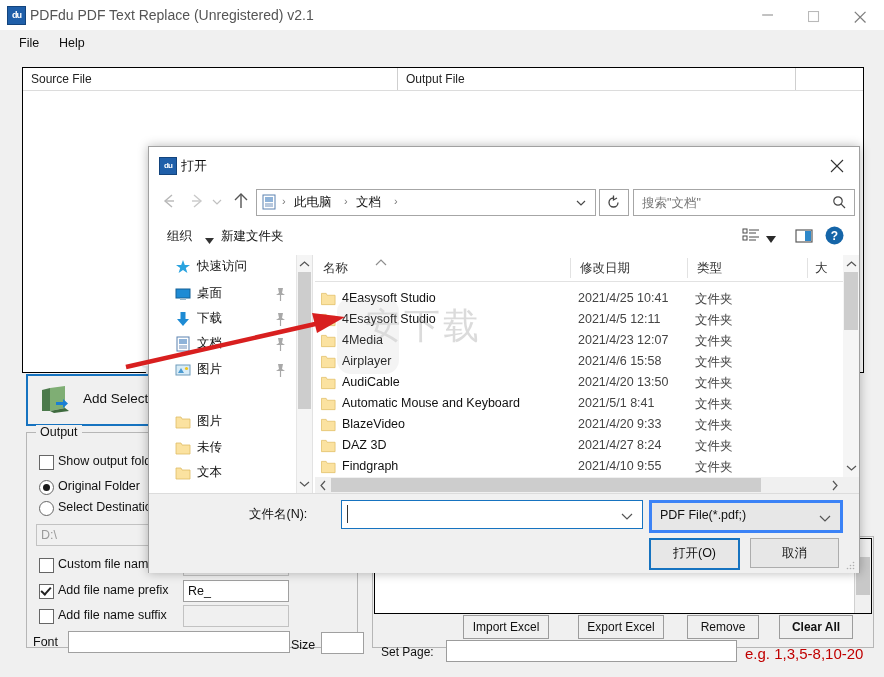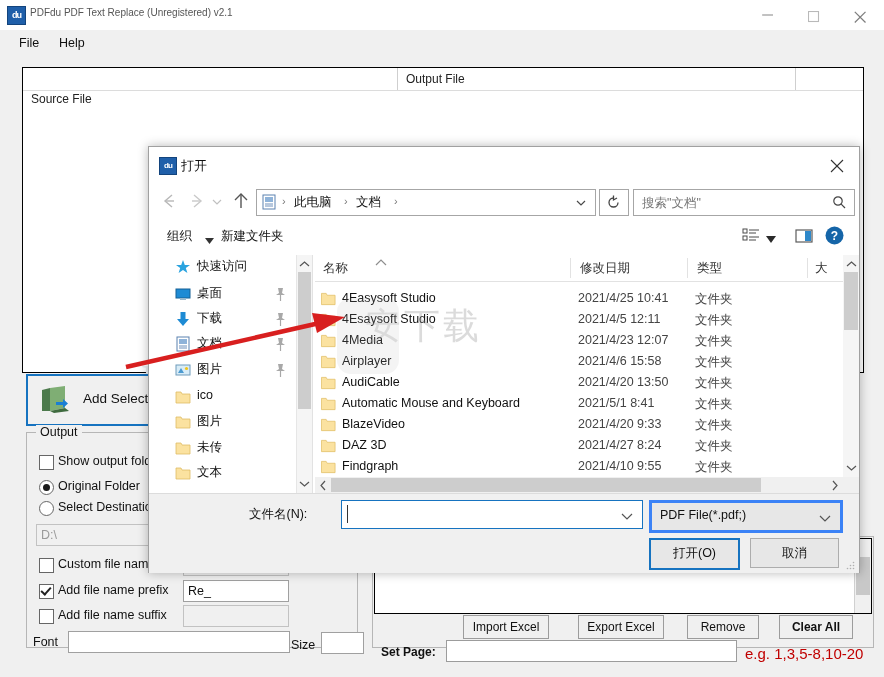--- a/index.html
+++ b/index.html
@@ -8,37 +8,37 @@
     font-family:"Liberation Sans","DejaVu Sans",sans-serif;
     font-size:12px;color:#000;background:#f0f0f0;
     -webkit-font-smoothing:antialiased;
   }
   .app{position:absolute;left:0;top:0;width:884px;height:677px;background:#f0f0f0;}
 
   
   .titlebar{position:absolute;left:0;top:0;width:884px;height:30px;background:#ffffff;border-bottom:1px solid #e8e8e8;}
   .title-icon{position:absolute;left:7px;top:6px;width:17px;height:17px;background:#1f5fa9;border:1px solid #13447d;
               color:#fff;font-size:9px;font-weight:bold;line-height:17px;text-align:center;letter-spacing:-1px;overflow:hidden;}
-  .title-text{position:absolute;left:30px;top:7px;font-size:10px;color:#555;white-space:nowrap;}
+  .title-text{position:absolute;left:30px;top:7px;font-size:14px;color:#555;white-space:nowrap;}
   .winbtn{position:absolute;top:0;width:46px;height:30px;cursor:default;}
   .winbtn svg{position:absolute;left:16px;top:11px;}
   #btn-min{right:92px;} #btn-max{right:46px;} #btn-close{right:0px;}
 
   
   .menubar{position:absolute;left:0;top:30px;width:884px;height:26px;background:#f0f0f0;}
   .menu-item{position:absolute;top:4px;height:18px;padding:0 7px;line-height:18px;font-size:12.5px;color:#111;}
   #menu-file{left:12px;}
   #menu-help{left:52px;}
 
   
   .listbox{position:absolute;left:22px;top:67px;width:840px;height:304px;background:#fff;border:1px solid #000;}
   .lb-head{position:absolute;left:0;top:0;width:840px;height:22px;border-bottom:1px solid #dcdcdc;background:#fff;}
   .lb-head .col{position:absolute;top:4px;font-size:12px;color:#222;}
   .lb-head .divider{position:absolute;top:0;width:1px;height:22px;background:#cfcfcf;}
-  #col-source{left:8px;margin-top:20px;} #col-output{left:383px;}
+  #col-source{left:8px;} #col-output{left:383px;}
   #div-1{left:374px;} #div-2{left:772px;}
   .wm-big{position:absolute;color:#eaeef3;font-size:44px;font-family:"Liberation Serif",serif;letter-spacing:2px;user-select:none;}
   #wm-d{left:130px;top:241px;}
   #wm-ri{left:118px;top:287px;}
   .folder-ghost{position:absolute;left:390px;top:125px;width:100px;height:62px;}
   .folder-ghost .tab{position:absolute;left:18px;top:0;width:56px;height:13px;background:#dbe4ef;border-radius:4px 4px 0 0;}
   .folder-ghost .body{position:absolute;left:0;top:11px;width:100px;height:50px;background:#e6edf6;border-radius:4px;}
 
   
   .addfiles{position:absolute;left:26px;top:374px;width:134px;height:48px;background:#f0f0f0;border:2px solid #1673c0;}
@@ -57,21 +57,21 @@
   .tbox.disabled{background:#f0f0f0;color:#9a9a9a;border-color:#c2c2c2;}
 
   
   .rpanel{position:absolute;left:372px;top:536px;width:500px;height:110px;background:#f0f0f0;border:1px solid #b6b6b6;}
   .gridstrip{position:absolute;left:374px;top:538px;width:496px;height:74px;background:#fff;border:1px solid #000;}
   .gridstrip .hdr{position:absolute;left:0;top:0;width:496px;height:18px;background:#f0f0f0;border-bottom:1px solid #9c9c9c;}
   .gridstrip .vsb{position:absolute;right:0;top:0;width:16px;height:74px;background:#f0f0f0;border-left:1px solid #d0d0d0;}
   .gridstrip .vsb .thumb{position:absolute;left:1px;top:18px;width:14px;height:38px;background:#c8c8c8;}
   .btn{position:absolute;height:22px;background:#f0f0f0;border:1px solid #9c9c9c;
        font-size:12px;color:#111;text-align:center;line-height:22px;}
-  .setpage-lbl{position:absolute;left:381px;top:645px;font-size:12px;color:#111;font-weight:bold;}
+  .setpage-lbl{position:absolute;left:381px;top:645px;font-size:12px;color:#111;}
   .setpage-box{position:absolute;left:446px;top:640px;width:289px;height:20px;background:#fff;border:1px solid #9c9c9c;}
   .eg{position:absolute;left:745px;top:645px;font-size:15px;color:#c00000;white-space:nowrap;}
 
   
   .dlg{position:absolute;left:148px;top:146px;width:710px;height:425px;background:#f0f0f0;
        border:1px solid #a0a0a0;box-shadow:0 0 10px rgba(0,0,0,.28);}
   .dlg-title{position:absolute;left:0;top:0;width:710px;height:36px;background:#fff;}
   .dlg-icon{position:absolute;left:10px;top:10px;width:16px;height:16px;background:#1f5fa9;border:1px solid #13447d;
             color:#fff;font-size:8px;font-weight:bold;line-height:16px;text-align:center;letter-spacing:-1px;overflow:hidden;}
   .dlg-title-text{position:absolute;left:32px;top:10px;font-size:13px;color:#111;}
@@ -417,26 +417,20 @@
             <polygon points="3,11 6,6 9,11" fill="#4b9ad1"></polygon>
               <circle cx="11.5" cy="6.5" r="1.6" fill="#f0c419"></circle>
           </svg>
           <div class="np-lbl">图片</div>
           <svg class="np-pin" width="11" height="13" viewBox="0 0 11 13">
             <path d="M3,0 L8,0 L7,5 L10,7 L1,7 L4,5 Z" fill="#a8a8a8"></path>
               <line x1="5.5" y1="7" x2="5.5" y2="13" stroke="#a8a8a8" stroke-width="1.2"></line>
           </svg>
         </div>
 
-        <div class="np-item" style="top:130px;">
-          <svg class="np-ic" viewBox="0 0 16 16">
-            <path d="M1,3 L6,3 L7,5 L15,5 L15,14 L1,14 Z" fill="#fbe2a0" stroke="#e0bd66" stroke-width="0.8"></path>
-          </svg>
-          <div class="np-lbl">ico</div>
-        </div>
         <div class="np-item" style="top:155px;">
           <svg class="np-ic" viewBox="0 0 16 16">
             <path d="M1,3 L6,3 L7,5 L15,5 L15,14 L1,14 Z" fill="#fbe2a0" stroke="#e0bd66" stroke-width="0.8"></path>
           </svg>
           <div class="np-lbl">图片</div>
         </div>
         <div class="np-item" style="top:181px;">
           <svg class="np-ic" viewBox="0 0 16 16">
             <path d="M1,3 L6,3 L7,5 L15,5 L15,14 L1,14 Z" fill="#fbe2a0" stroke="#e0bd66" stroke-width="0.8"></path>
           </svg>

